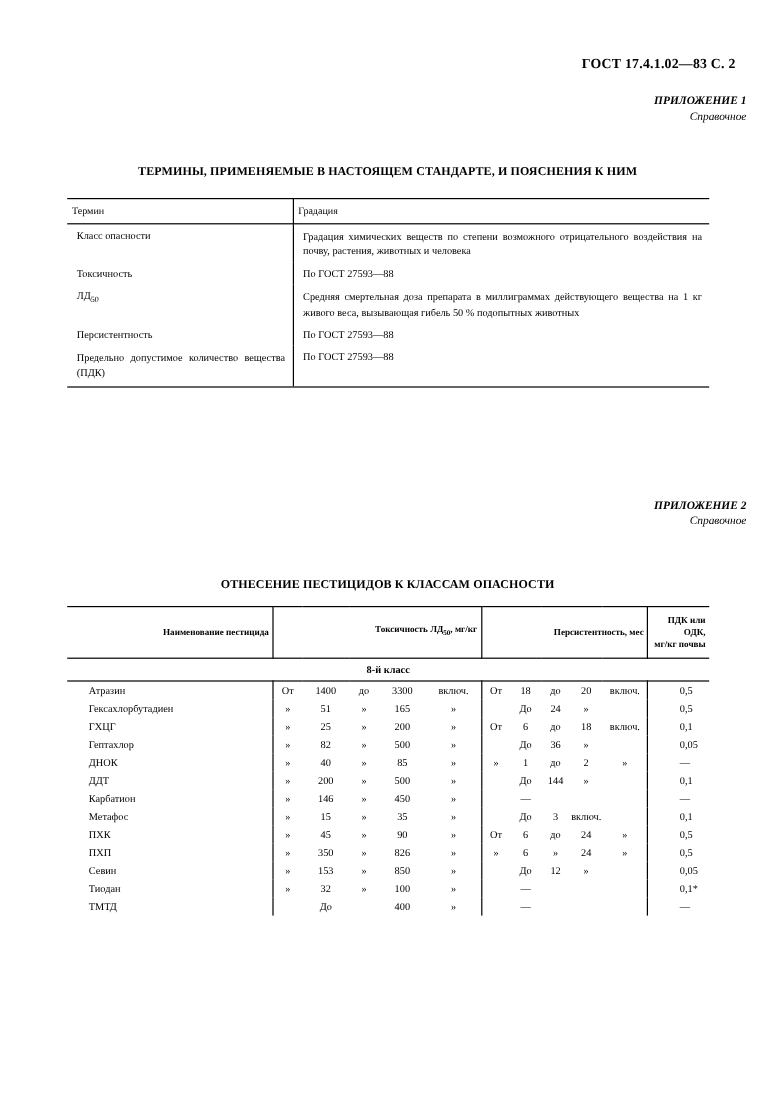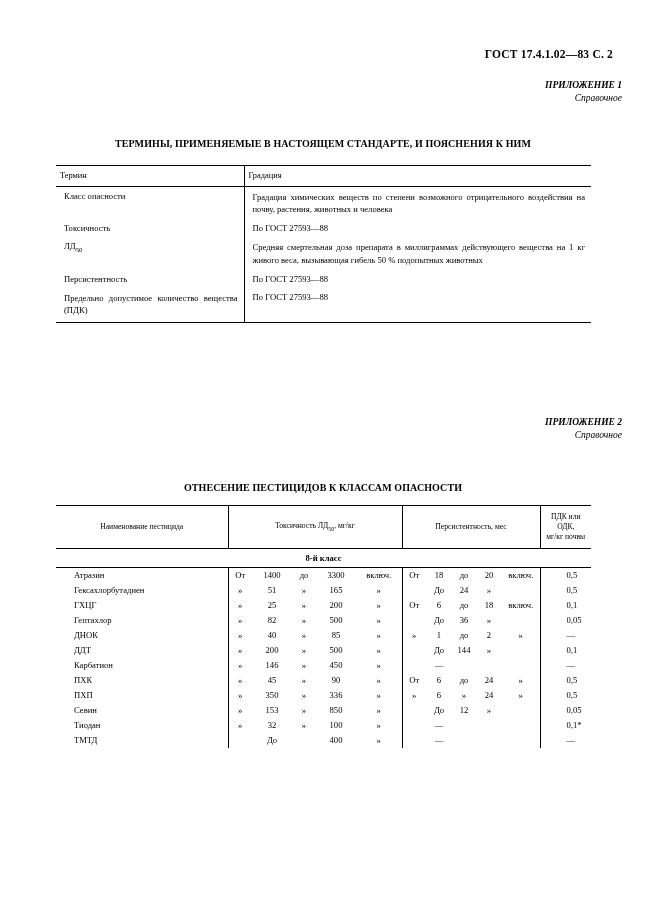--- a/index.html
+++ b/index.html
@@ -82,22 +82,22 @@
   #t1 .just { text-align: justify; text-align-last: left; line-height: 1.42; }
 
   
   #t2 {
     left: 56px;
     top: 505px;
     width: 535px;
   }
   #t2 td, #t2 th { border: none; }
   #t2 .h th {
-    text-align: center;
-    font-weight: normal;
+    text-align: right;
+    font-weight: bold;
     font-size: 7.6px;
     line-height: 1.3;
     padding: 6px 3px;
     border-top: 1.2px solid #000;
     border-bottom: 0.8px solid #000;
     vertical-align: middle;
   }
   #t2 .vl { border-right: 0.8px solid #000; }
   #t2 .classrow td {
     text-align: center;
@@ -287,39 +287,53 @@
       <td class="num">450</td>
       <td class="w vl">»</td>
       <td class="w"></td>
       <td class="num">—</td>
       <td class="w"></td>
       <td class="num"></td>
       <td class="w vl"></td>
       <td class="pdk">—</td>
     </tr>
     <tr>
+      <td class="name vl">Метафос</td>
+      <td class="w">»</td>
+      <td class="num">15</td>
+      <td class="w">»</td>
+      <td class="num">35</td>
+      <td class="w vl">»</td>
+      <td class="w"></td>
+      <td class="num">До</td>
+      <td class="w">3</td>
+      <td class="num">включ.</td>
+      <td class="w vl"></td>
+      <td class="pdk">0,1</td>
+    </tr>
+    <tr>
       <td class="name vl">ПХК</td>
       <td class="w">»</td>
       <td class="num">45</td>
       <td class="w">»</td>
       <td class="num">90</td>
       <td class="w vl">»</td>
       <td class="w">От</td>
       <td class="num">6</td>
       <td class="w">до</td>
       <td class="num">24</td>
       <td class="w vl">»</td>
       <td class="pdk">0,5</td>
     </tr>
     <tr>
       <td class="name vl">ПХП</td>
       <td class="w">»</td>
       <td class="num">350</td>
       <td class="w">»</td>
-      <td class="num">336</td>
+      <td class="num">826</td>
       <td class="w vl">»</td>
       <td class="w">»</td>
       <td class="num">6</td>
       <td class="w">»</td>
       <td class="num">24</td>
       <td class="w vl">»</td>
       <td class="pdk">0,5</td>
     </tr>
     <tr>
       <td class="name vl">Севин</td>

